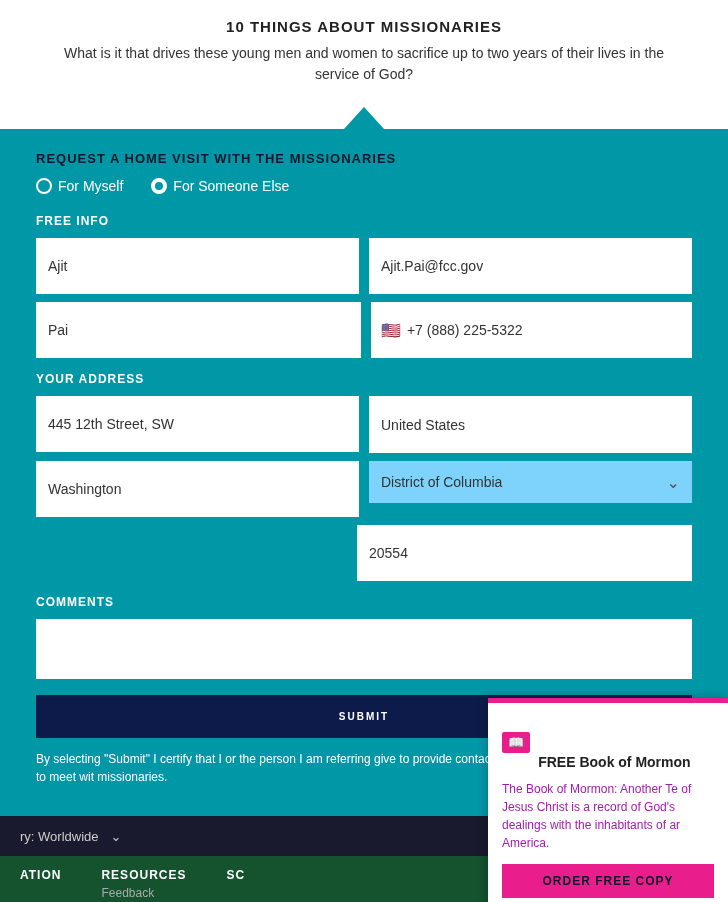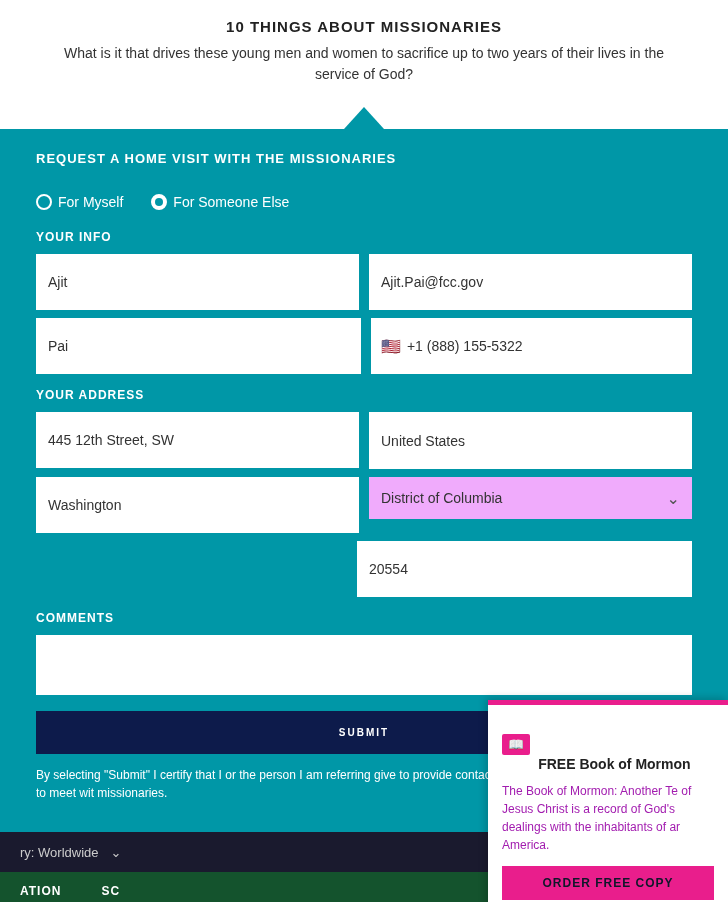--- a/index.html
+++ b/index.html
@@ -46,23 +46,23 @@
       border-right: 20px solid transparent;
       border-bottom: 22px solid #0097a7;
       margin: 0 auto;
       position: relative;
       top: 0;
     }
 
     .section-title {
       font-size: 13px;
       font-weight: bold;
-      color: #ffffff;
+      color: #0f172a;
       letter-spacing: 1px;
-      margin-bottom: 28px;
+      margin-bottom: 12px;
     }
 
     
     .radio-group {
       display: flex;
       align-items: center;
       gap: 28px;
       margin-bottom: 20px;
     }
     .radio-option {
@@ -144,21 +144,21 @@
       font-size: 14px;
       color: #333;
       height: 57px;
       display: flex;
       align-items: center;
     }
 
     
     .state-dropdown {
       flex: 1;
-      background: #f0abfc;
+      background: #7dd3fc;
       padding: 10px 12px;
       font-size: 14px;
       color: #333;
       height: 42px;
       display: flex;
       align-items: center;
       justify-content: space-between;
       cursor: pointer;
     }
     .chevron-down {
@@ -336,34 +336,34 @@
     </div>
     <div class="radio-option">
       <div class="radio-circle" style="background:#fff; display:flex; align-items:center; justify-content:center;">
         <div class="radio-dot-inner"></div>
       </div>
       <span>For Someone Else</span>
     </div>
   </div>
 
   
-  <div class="info-label">YOUR INFO</div>
+  <div class="info-label">FREE INFO</div>
 
   
   <div class="form-row">
     <input class="form-input" type="text" value="Ajit" style="">
     <input class="form-input" type="text" value="Ajit.Pai@fcc.gov" style="">
   </div>
 
   
   <div class="form-row">
     <input class="form-input" type="text" value="Pai" style="">
     <div class="form-input phone-input" style="display:flex; align-items:center; gap:6px;">
       <span class="phone-flag">🇺🇸</span>
-      <span class="phone-text">+1 (888) 155-5322</span>
+      <span class="phone-text">+7 (888) 225-5322</span>
     </div>
   </div>
 
   
   <div class="address-section">
     <div class="info-label">YOUR ADDRESS</div>
 
     <div class="form-row">
       <input class="form-input" type="text" value="445 12th Street, SW" style="">
       <div class="country-field">
@@ -419,15 +419,19 @@
     <span class="globe-icon">🌐</span>
     <span>Language: English</span>
   </div>
 </div>
 
 <div class="bottom-nav">
   <div>
     <div class="nav-col-title">ATION</div>
   </div>
   <div>
+    <div class="nav-col-title">RESOURCES</div>
+    <div class="nav-col-item">Feedback</div>
+  </div>
+  <div>
     <div class="nav-col-title">SC</div>
   </div>
 </div>
 
 </body></html>

